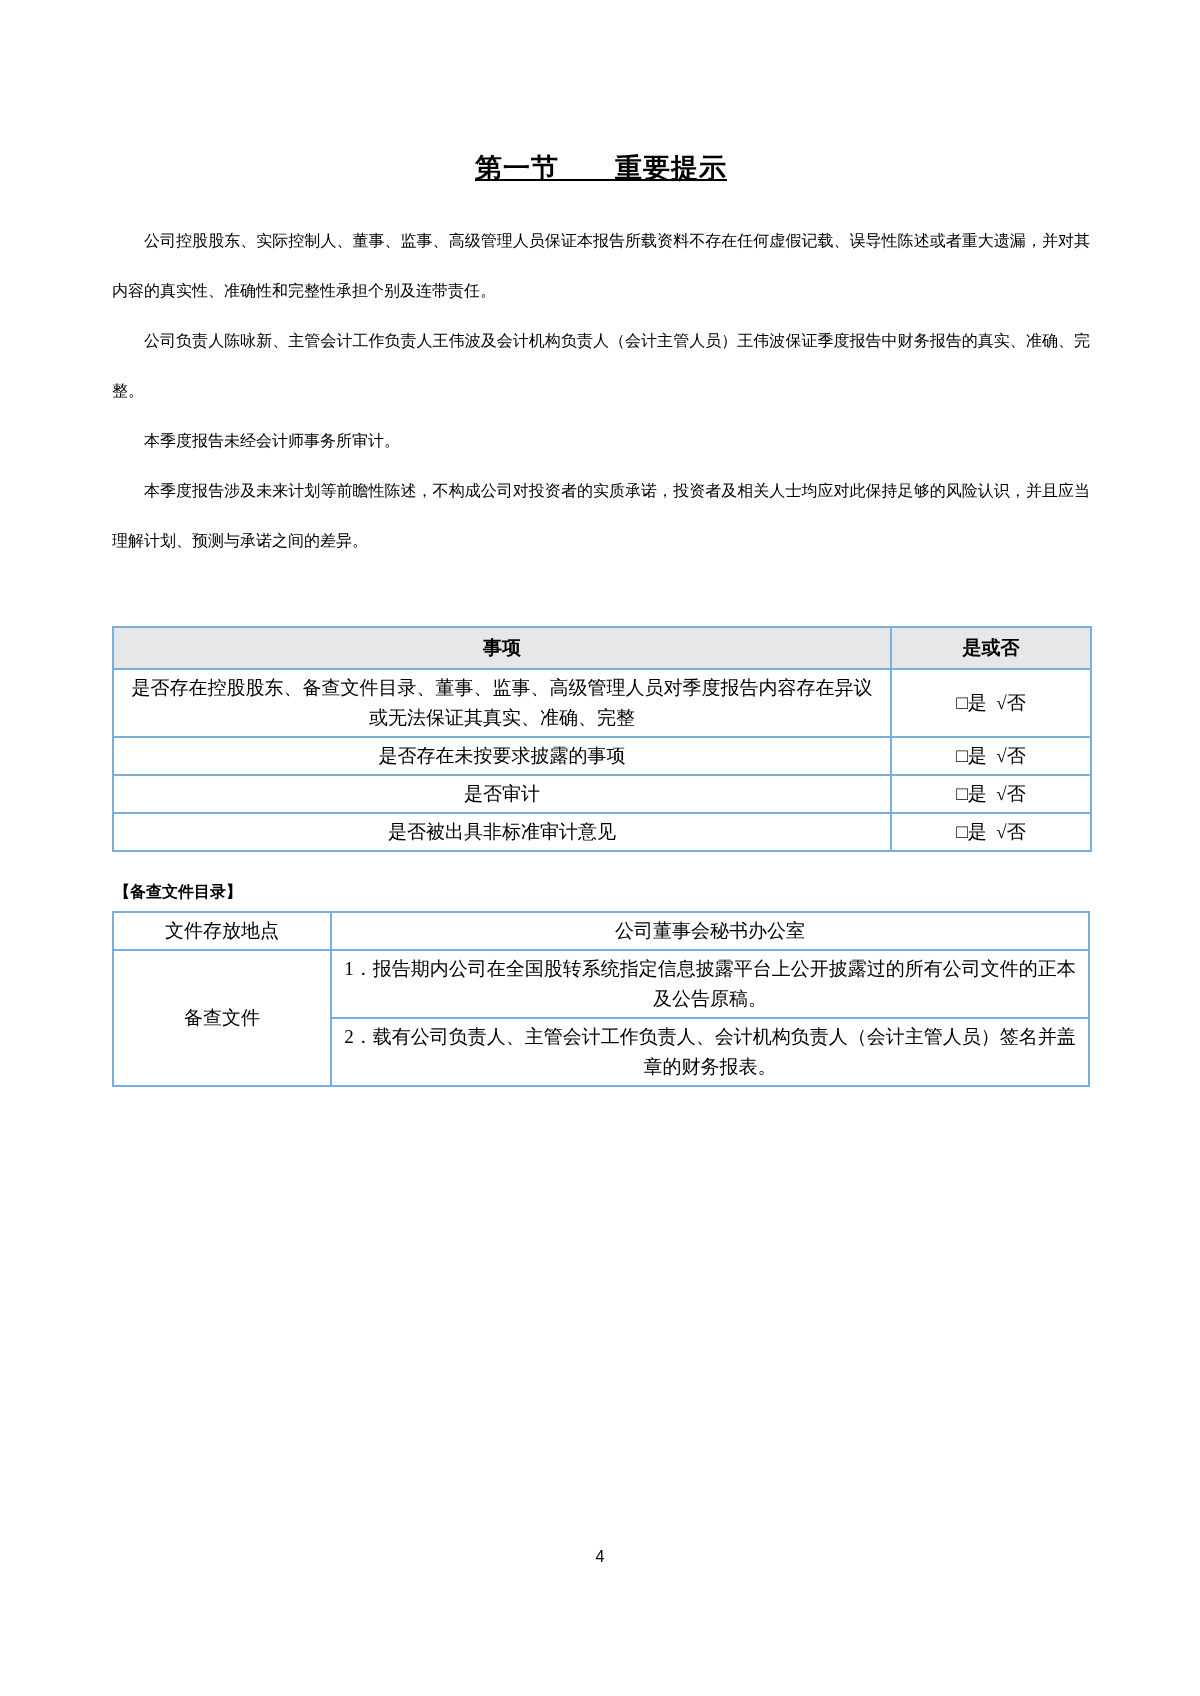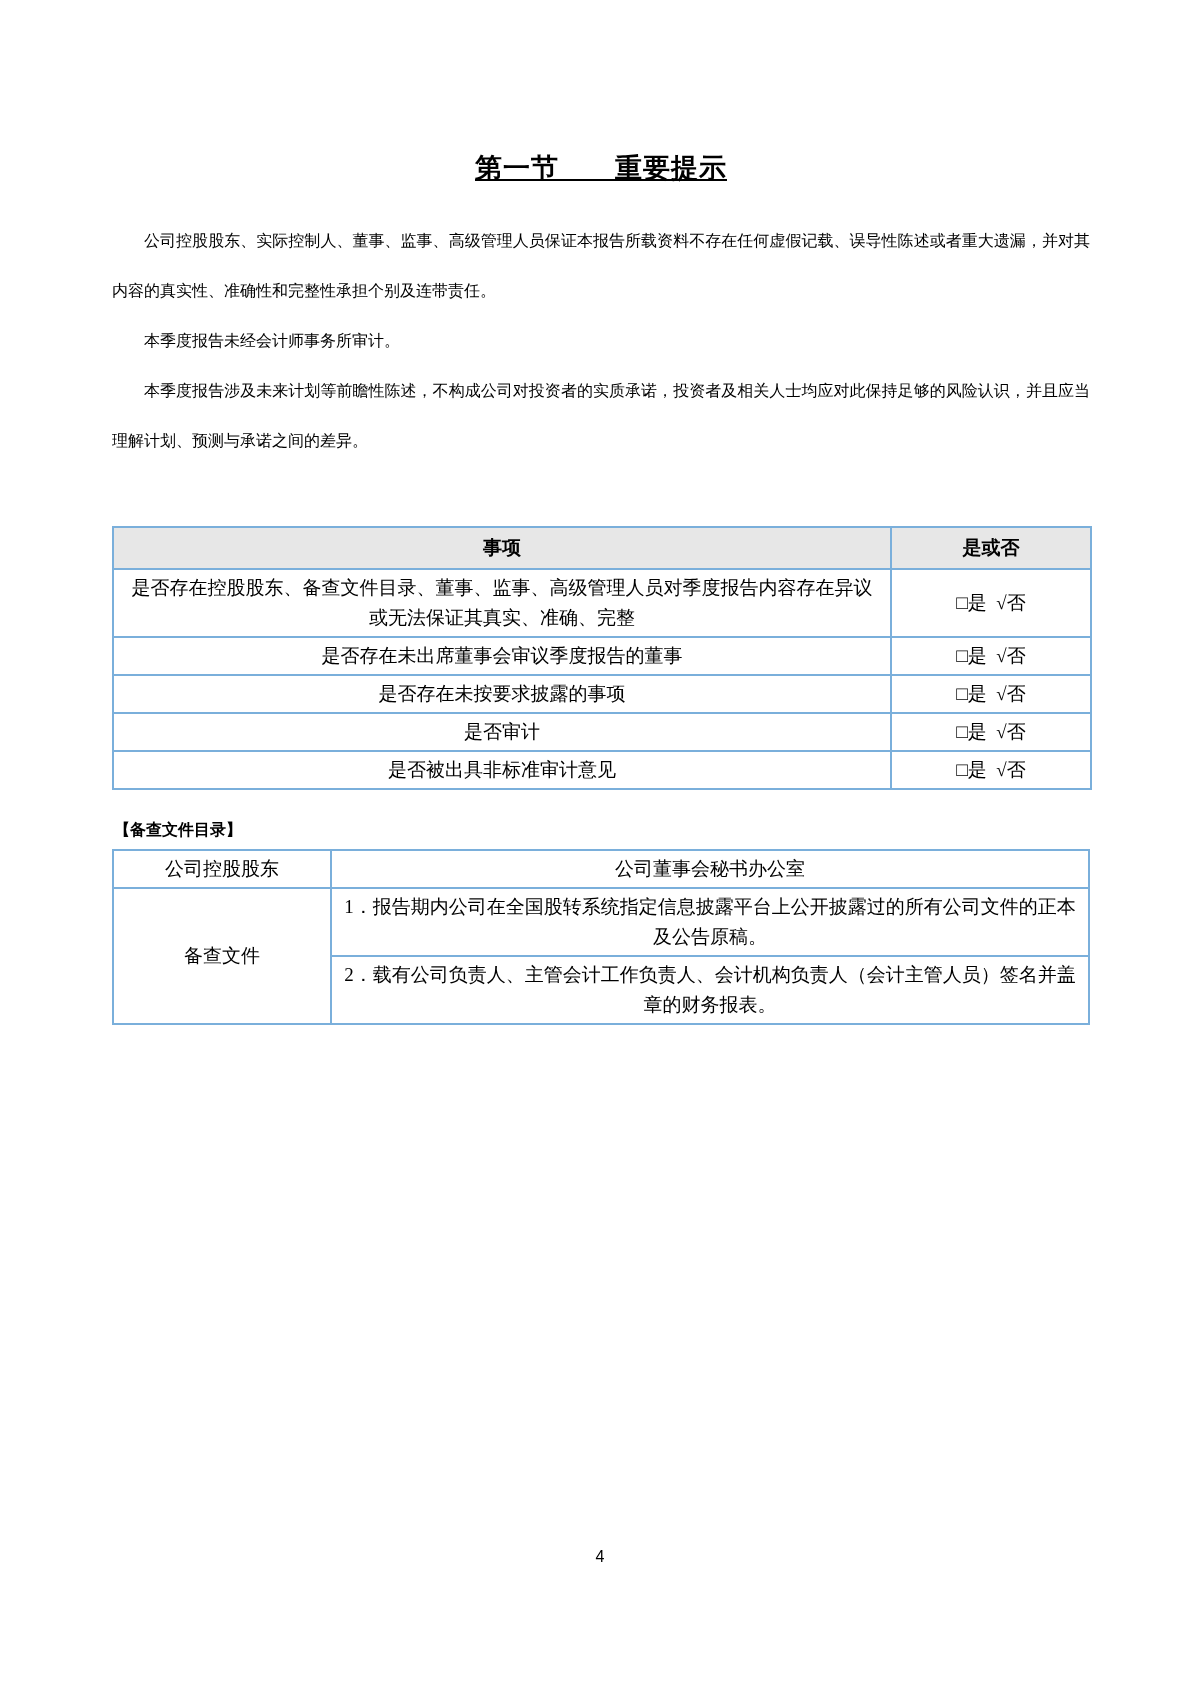--- a/index.html
+++ b/index.html
@@ -83,40 +83,37 @@
 </head>
 <body>
 
 <div class="page">
   <div class="content">
 
     <h1 class="doc-title">第一节　　重要提示</h1>
 
     <div class="paragraphs">
       <p>公司控股股东、实际控制人、董事、监事、高级管理人员保证本报告所载资料不存在任何虚假记载、误导性陈述或者重大遗漏，并对其内容的真实性、准确性和完整性承担个别及连带责任。</p>
+      <p>公司负责人陈咏新、主管会计工作负责人王伟波及会计机构负责人（会计主管人员）王伟波保证季度报告中财务报告的真实、准确、完整。</p>
       <p>本季度报告未经会计师事务所审计。</p>
       <p>本季度报告涉及未来计划等前瞻性陈述，不构成公司对投资者的实质承诺，投资者及相关人士均应对此保持足够的风险认识，并且应当理解计划、预测与承诺之间的差异。</p>
     </div>
 
     <table class="doc-table items-table">
       <colgroup>
         <col class="col-item">
         <col class="col-answer">
       </colgroup>
       <tbody>
           <tr>
         <th>事项</th>
         <th>是或否</th>
       </tr>
       <tr>
         <td>是否存在控股股东、备查文件目录、董事、监事、高级管理人员对季度报告内容存在异议或无法保证其真实、准确、完整</td>
-        <td class="answer">□是  √否</td>
-      </tr>
-      <tr>
-        <td>是否存在未出席董事会审议季度报告的董事</td>
         <td class="answer">□是  √否</td>
       </tr>
       <tr>
         <td>是否存在未按要求披露的事项</td>
         <td class="answer">□是  √否</td>
       </tr>
       <tr>
         <td>是否审计</td>
         <td class="answer">□是  √否</td>
       </tr>
@@ -129,21 +126,21 @@
 
     <div class="ref-heading">【备查文件目录】</div>
 
     <table class="doc-table ref-table">
       <colgroup>
         <col class="col-label">
         <col>
       </colgroup>
       <tbody>
           <tr>
-        <td class="label-cell">公司控股股东</td>
+        <td class="label-cell">文件存放地点</td>
         <td>公司董事会秘书办公室</td>
       </tr>
       <tr>
         <td class="label-cell" rowspan="2">备查文件</td>
         <td>1．报告期内公司在全国股转系统指定信息披露平台上公开披露过的所有公司文件的正本及公告原稿。</td>
       </tr>
       <tr>
         <td>2．载有公司负责人、主管会计工作负责人、会计机构负责人（会计主管人员）签名并盖章的财务报表。</td>
       </tr>
     </tbody>

